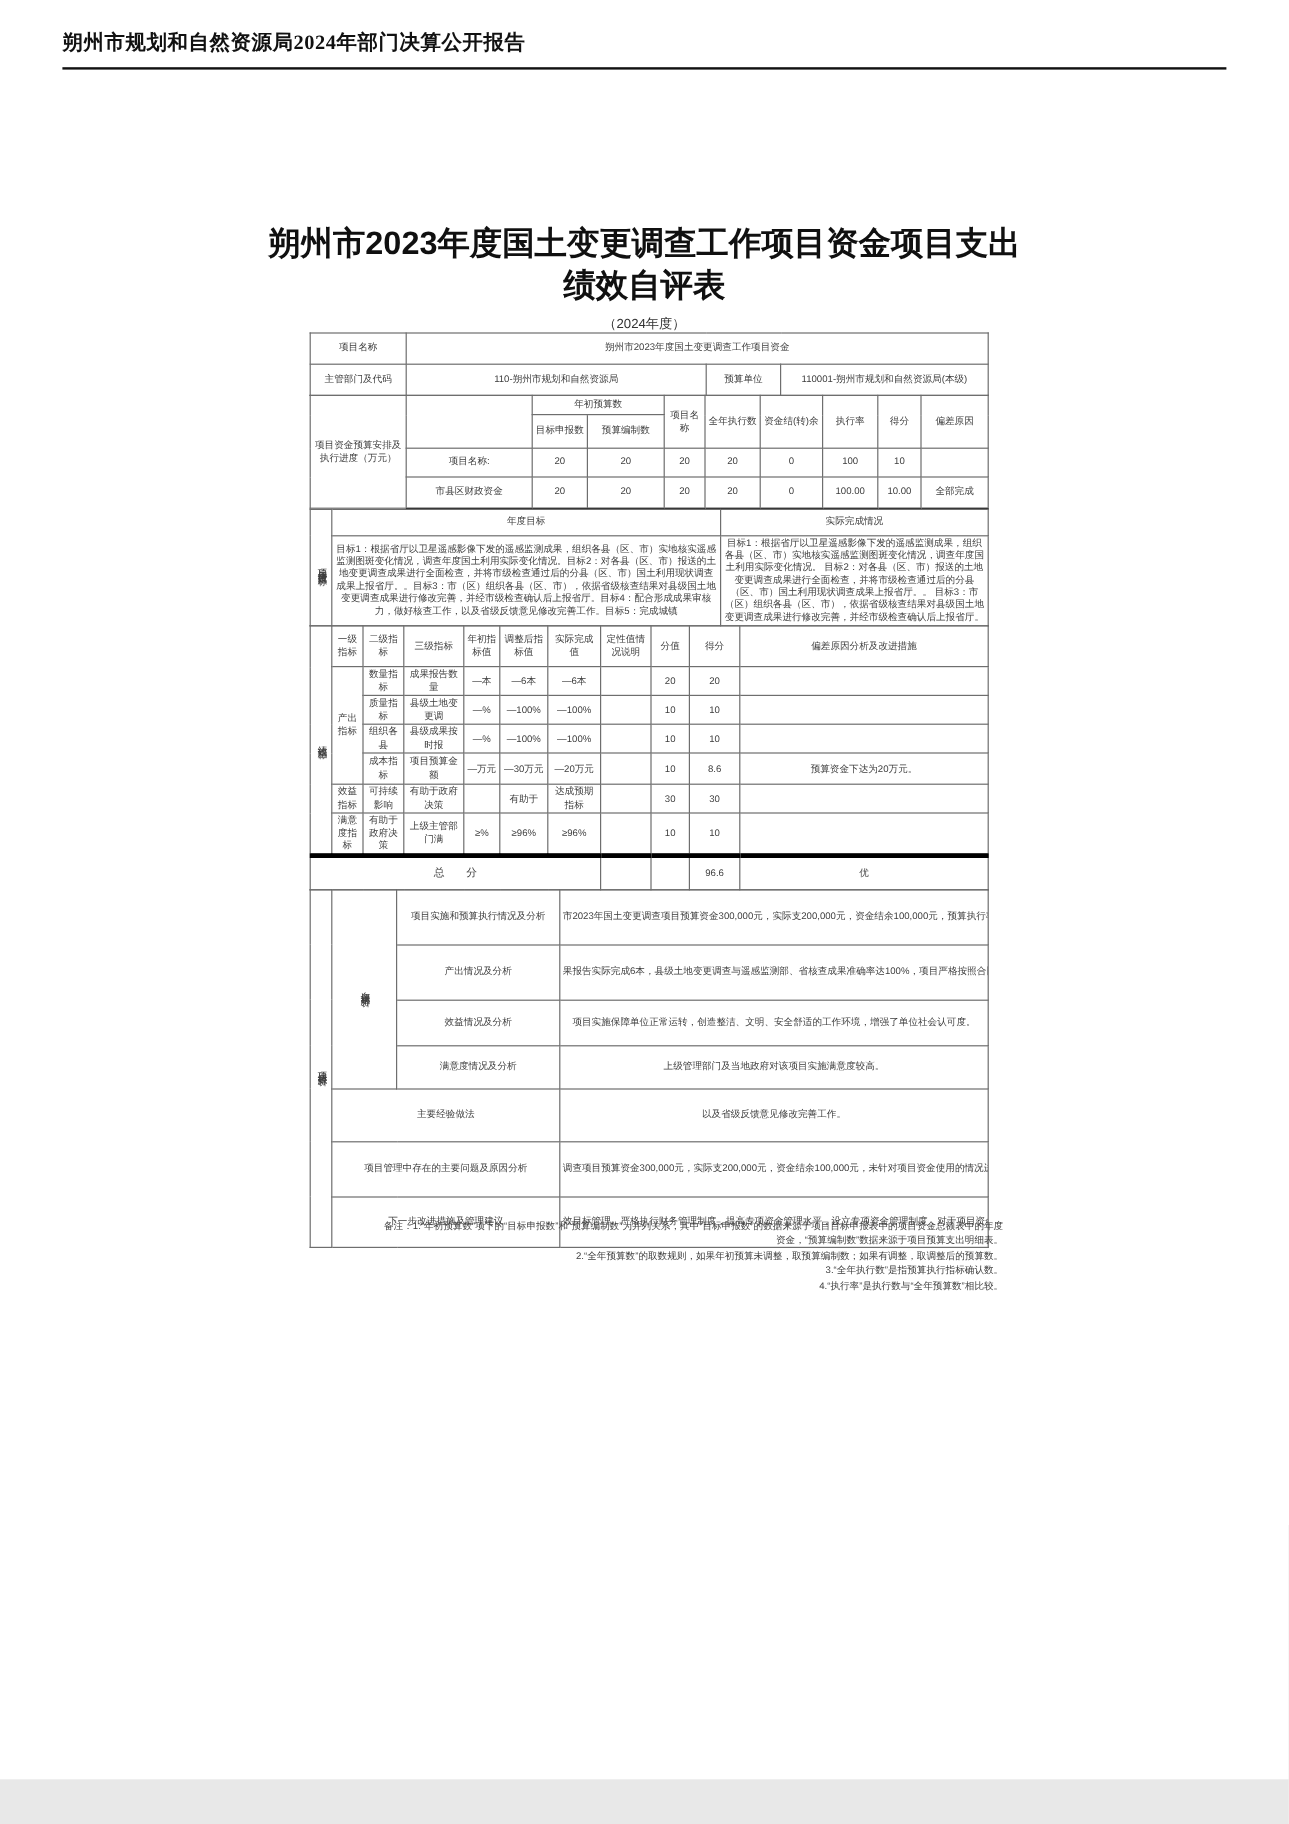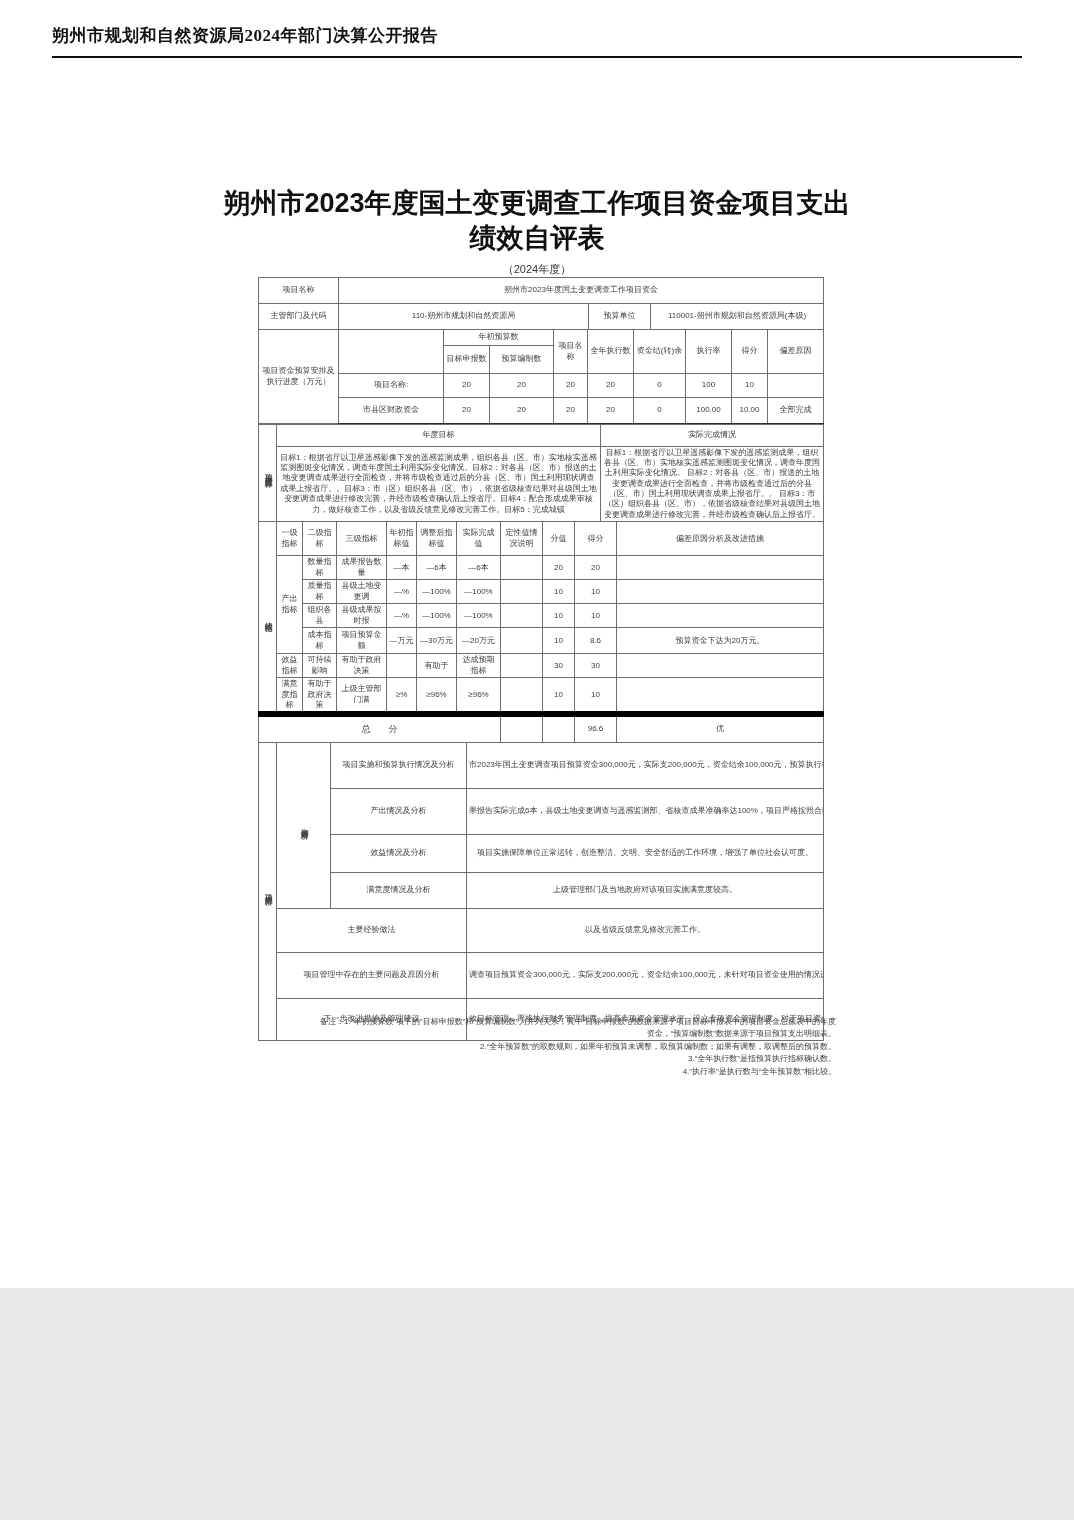--- a/index.html
+++ b/index.html
@@ -1,32 +1,32 @@
 <!DOCTYPE html>
 <html><head>
 <meta charset="utf-8">
 <style>
   html,body{margin:0;padding:0;background:#e8e8e8;}
-  .page{position:relative;width:1074px;height:1288px;background:#ffffff;margin:0 auto;
+  .page{position:relative;width:1074px;height:1483px;background:#ffffff;margin:0 auto;
         font-family:"Liberation Sans","DejaVu Sans",sans-serif;color:#222;overflow:hidden;}
   
   .rpt-header{position:absolute;left:52px;top:24px;font-family:"Liberation Serif","DejaVu Serif",serif;
         font-weight:bold;font-size:17px;color:#111;letter-spacing:.5px;}
   .rpt-rule{position:absolute;left:52px;top:56px;width:970px;height:2px;background:#111;}
   
   .title{position:absolute;left:0;top:186px;width:1074px;text-align:center;
         font-weight:bold;font-size:27px;color:#101010;line-height:1.3;}
   .subtitle{position:absolute;left:0;top:262px;width:1074px;text-align:center;font-size:11px;color:#333;}
   
   .tablewrap{position:absolute;left:258px;top:278px;width:567px;}
   table.tbl{border-collapse:collapse;table-layout:fixed;width:565px;margin-top:-1px;}
   .tbl td{border:1px solid #6e6e6e;font-size:8px;color:#3d3d3d;text-align:center;
         vertical-align:middle;padding:1px 2px;overflow:hidden;word-break:break-all;line-height:1.3;}
   .thick-bottom td{border-bottom:2px solid #2a2a2a;}
-  .thick-top td{border-top:6px solid #000000;}
+  .thick-top td{border-top:4px solid #000000;}
   .vtext{writing-mode:vertical-rl;text-orientation:upright;letter-spacing:1px;display:inline-block;
         font-size:8px;color:#3d3d3d;}
   .para{font-size:7.5px;text-align:justify;vertical-align:top;line-height:1.55;color:#444;padding:2px 4px;}
   .clipline{white-space:nowrap;overflow:hidden;text-align:center;font-size:7.5px;color:#444;}
   .leftal{text-align:left;}
   .rightal{text-align:right;padding-right:0;}
   .goalcell{height:62px;}
   
   .notes{position:absolute;left:256px;top:1016px;width:580px;font-size:8px;color:#3c3c3c;line-height:1.55;}
   .notes div{white-space:nowrap;overflow:hidden;text-align:right;}

